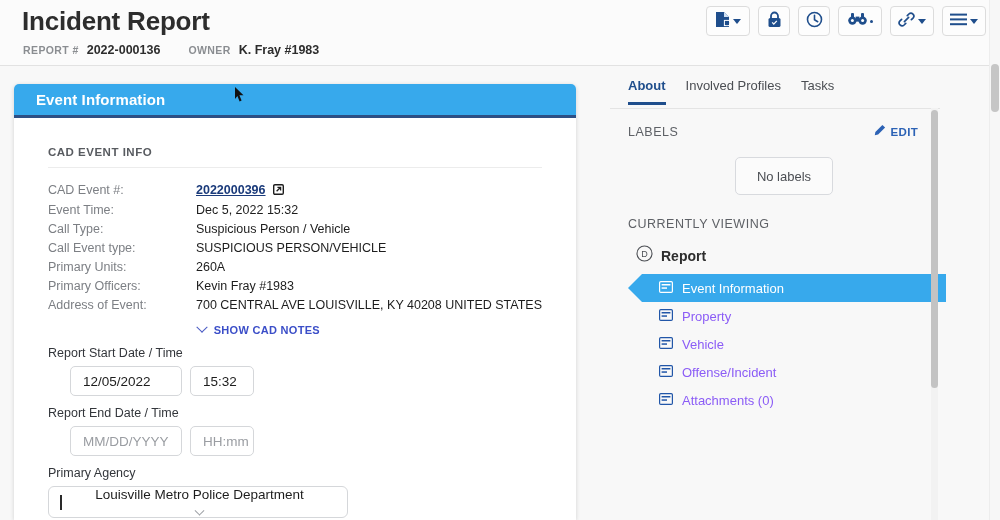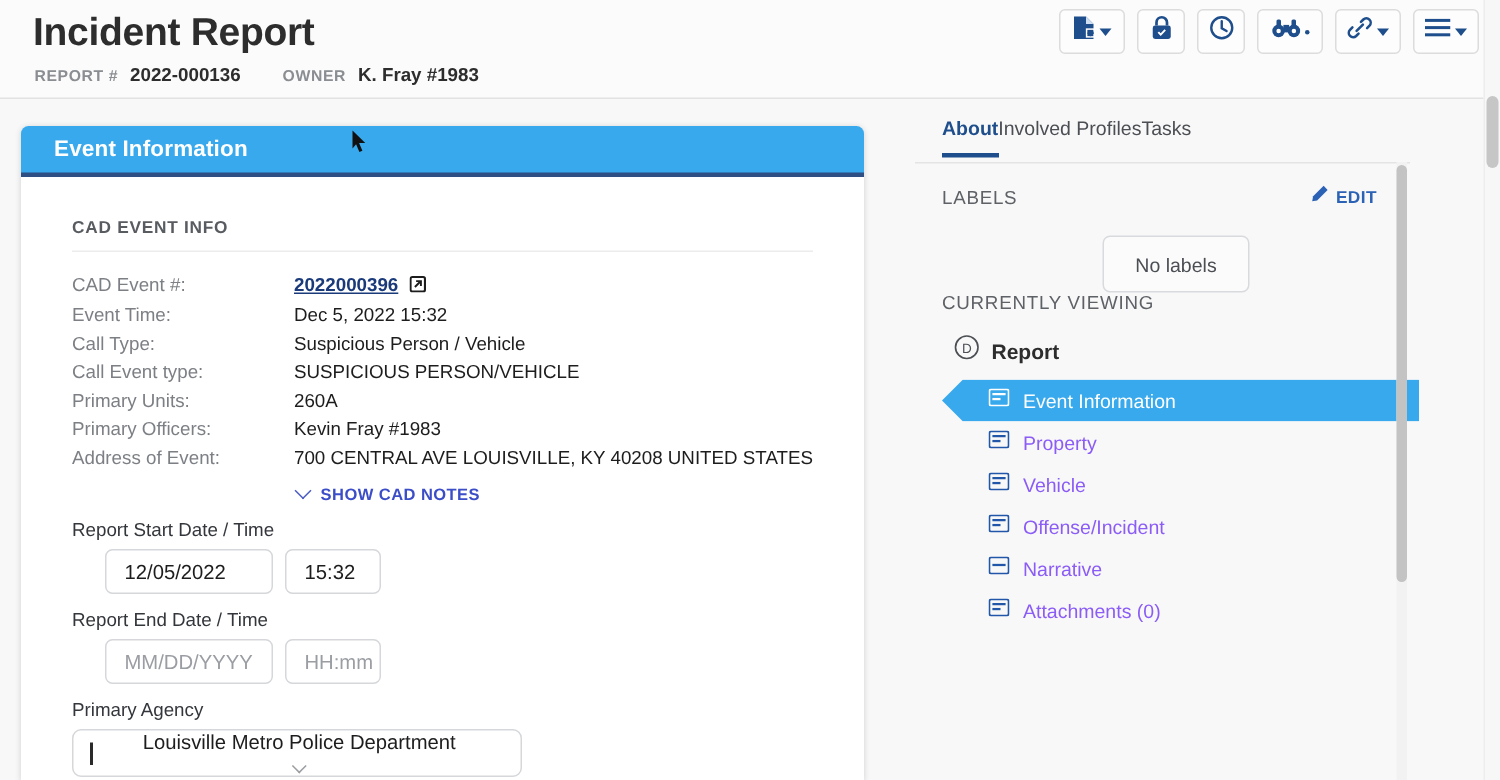--- a/index.html
+++ b/index.html
@@ -152,21 +152,21 @@
   .caret-bar {
     position: absolute; left: 11px; top: 8px;
     width: 1.5px; height: 15px; background: #2a2a2a;
   }
 
   
   .right-panel {
     position: absolute; left: 610px; top: 78px;
     width: 330px; height: 442px;
   }
-  .tabs { display: flex; padding-left: 18px; }
+  .tabs { display: flex; gap: 20px; padding-left: 18px; }
   .tab {
     font-size: 13px; color: #4b4e53; padding-bottom: 9px; cursor: pointer;
     border-bottom: 3px solid transparent;
   }
   .tab.active { color: #1f4e8c; font-weight: bold; border-bottom-color: #1f4e8c; }
 
   .panel-body { padding: 18px 0 0 18px; position: relative; }
 
   .labels-head {
     display: flex; align-items: center; justify-content: space-between;
@@ -180,21 +180,21 @@
   }
   .edit-label { font-size: 11.5px; font-weight: bold; color: #2c62b5; letter-spacing: .3px; }
 
   .no-labels {
     margin: 16px auto 0 auto; width: 98px; height: 38px;
     border: 1px solid #d8dade; border-radius: 5px; background: #fbfbfb;
     display: flex; align-items: center; justify-content: center;
     font-size: 13px; color: #4b4e53; cursor: pointer;
   }
 
-  .viewing-title { }
+  .viewing-title { margin-top: 22px; }
 
   .report-row {
     display: flex; align-items: center; gap: 8px;
     margin-top: 14px; padding-left: 8px; cursor: pointer;
   }
   .report-label { font-size: 14px; font-weight: bold; color: #2d2d2d; }
 
   .nav-list { margin-top: 8px; }
   .nav-item {
     position: relative;
@@ -478,29 +478,20 @@
           <span class="nav-ico">
             <svg width="14" height="12" viewBox="0 0 14 12">
               <rect x="0.6" y="0.6" width="12.8" height="10.8" rx="1.2" fill="none" stroke="#2156a8" stroke-width="1.2"></rect>
               <rect x="2.6" y="3" width="8.8" height="1.5" fill="#2156a8"></rect>
               <rect x="2.6" y="6.3" width="5.4" height="1.5" fill="#2156a8"></rect>
             </svg>
           </span>
           <span class="nav-label">Offense/Incident</span>
         </div>
 
-        <div class="nav-item">
-          <span class="nav-ico">
-            <svg width="14" height="12" viewBox="0 0 14 12">
-              <rect x="0.6" y="0.6" width="12.8" height="10.8" rx="1.2" fill="none" stroke="#2156a8" stroke-width="1.2"></rect>
-              <rect x="2.6" y="4.9" width="8.8" height="1.5" fill="#2156a8"></rect>
-            </svg>
-          </span>
-          <span class="nav-label">Narrative</span>
-        </div>
 
         <div class="nav-item">
           <span class="nav-ico">
             <svg width="14" height="12" viewBox="0 0 14 12">
               <rect x="0.6" y="0.6" width="12.8" height="10.8" rx="1.2" fill="none" stroke="#2156a8" stroke-width="1.2"></rect>
               <rect x="2.6" y="3" width="8.8" height="1.5" fill="#2156a8"></rect>
               <rect x="2.6" y="6.3" width="5.4" height="1.5" fill="#2156a8"></rect>
             </svg>
           </span>
           <span class="nav-label">Attachments (0)</span>

